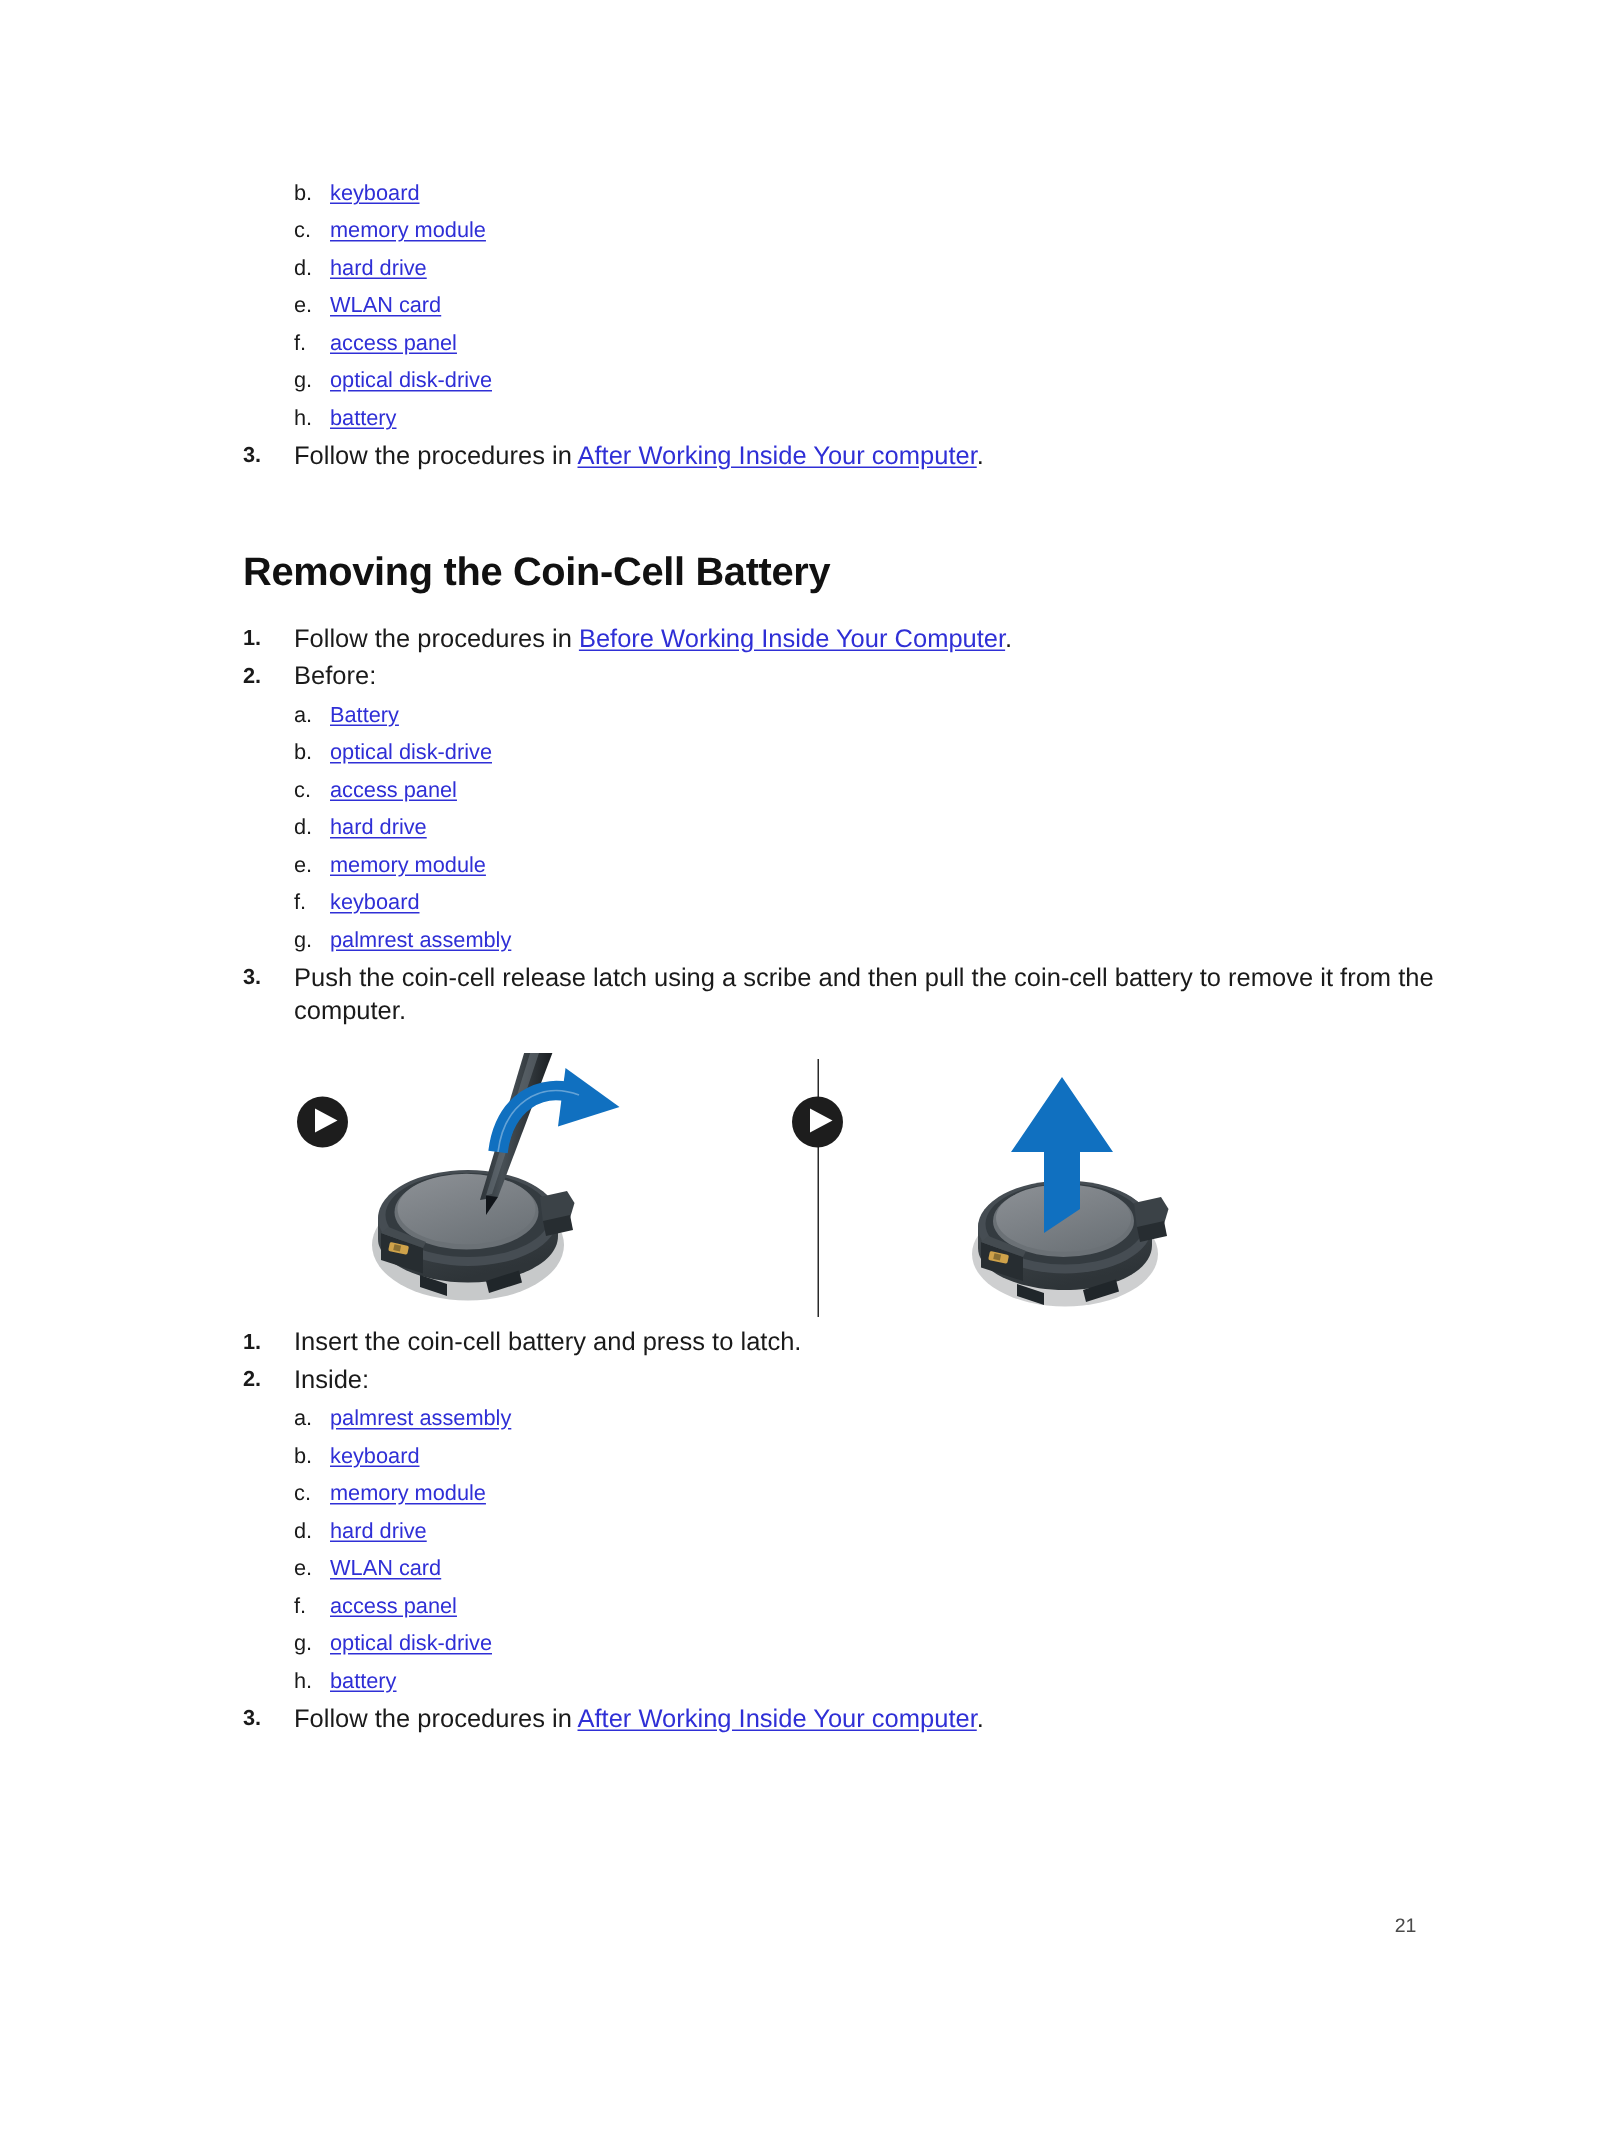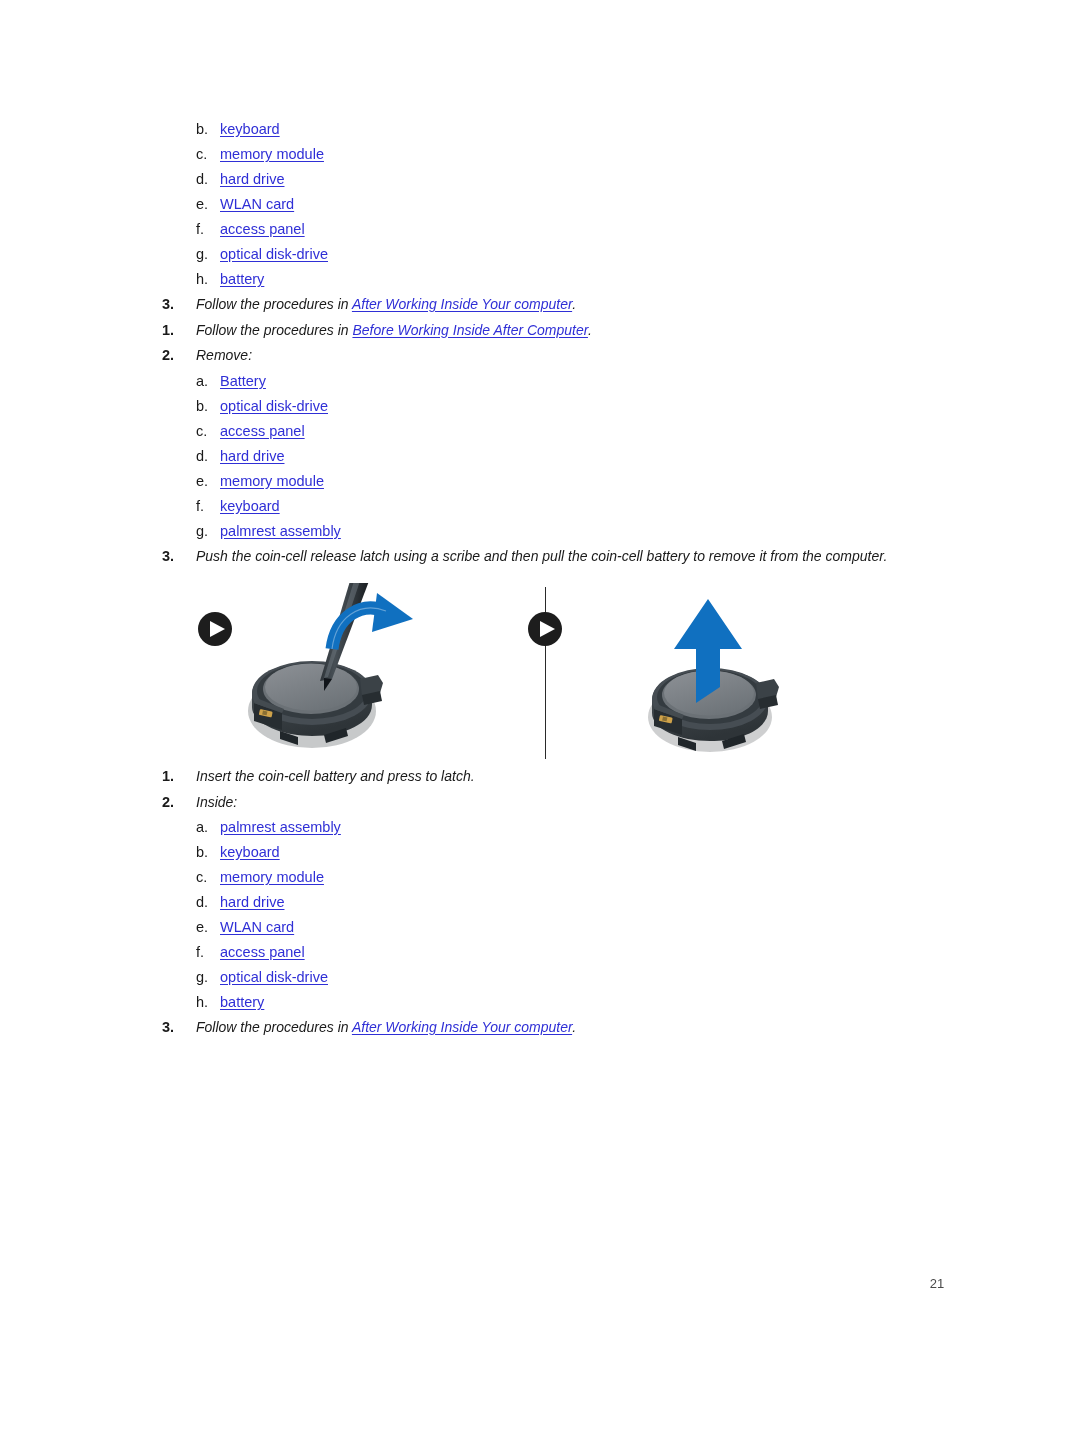--- a/index.html
+++ b/index.html
@@ -38,25 +38,24 @@
   }
   .step-num {
     font-weight: bold;
     font-size: 14.5px;
     line-height: 22.5px;
     width: 34px;
     flex: 0 0 34px;
     color: #1a1a1a;
   }
   .step-body {
-    font-size: 14px;
+    font-size: 17px;
     line-height: 22.5px;
     color: #1a1a1a;
     flex: 1 1 auto;
-    font-style: italic;
   }
 
   .sublist {
     margin: 0;
     padding: 0;
     list-style: none;
   }
   .subitem {
     display: flex;
     align-items: flex-start;
@@ -186,29 +185,32 @@
         <span class="subitem-marker">h.</span>
         <span class="subitem-text doclink">battery</span>
       </li>
     </ul>
 
     <div class="step">
       <span class="step-num">3.</span>
       <span class="step-body"><span>Follow the procedures in </span><span class="doclink">After Working Inside Your computer</span><span>.</span></span>
     </div>
 
+    <div class="heading-block-1">
+      <h1 class="section-heading">Removing the Coin-Cell Battery</h1>
+    </div>
 
     <div class="step">
       <span class="step-num">1.</span>
-      <span class="step-body"><span>Follow the procedures in </span><span class="doclink">Before Working Inside After Computer</span><span>.</span></span>
+      <span class="step-body"><span>Follow the procedures in </span><span class="doclink">Before Working Inside Your Computer</span><span>.</span></span>
     </div>
 
     <div class="step">
       <span class="step-num">2.</span>
-      <span class="step-body">Remove:</span>
+      <span class="step-body">Before:</span>
     </div>
 
     <ul class="sublist">
       <li class="subitem">
         <span class="subitem-marker">a.</span>
         <span class="subitem-text doclink">Battery</span>
       </li>
       <li class="subitem">
         <span class="subitem-marker">b.</span>
         <span class="subitem-text doclink">optical disk-drive</span>

